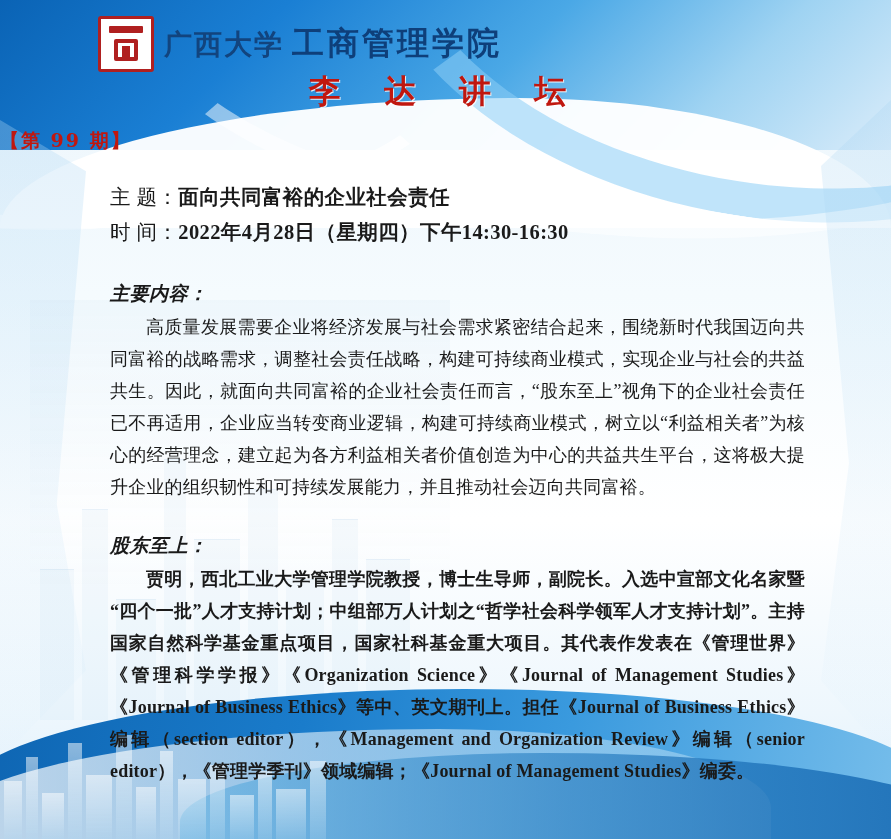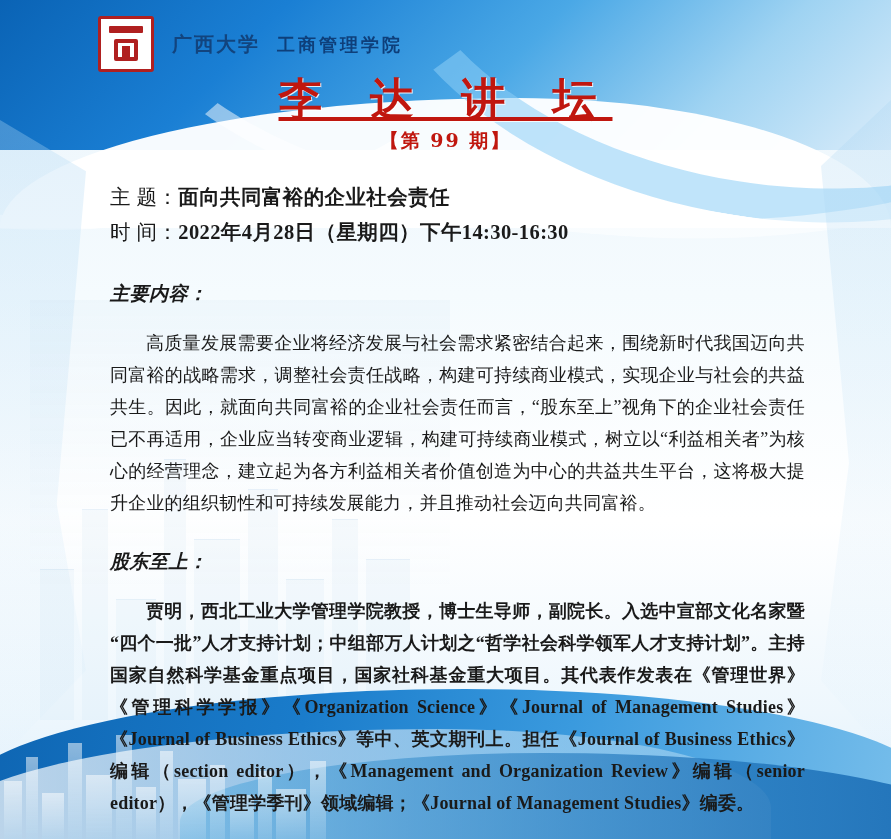--- a/index.html
+++ b/index.html
@@ -188,62 +188,58 @@
   .header-texts {
     line-height: 1.05;
   }
   .univ-line {
     display: flex;
     align-items: baseline;
     gap: 8px;
   }
   .univ-cn {
     font-family: "DejaVu Serif", "Liberation Serif", serif;
-    font-size: 20px;
+    font-size: 28px;
     font-weight: bold;
     color: #12447e;
     letter-spacing: 2px;
-    margin-left: 8px;
   }
   .college-cn {
     font-family: "DejaVu Serif", "Liberation Serif", serif;
-    font-size: 18px;
+    font-size: 32px;
     font-weight: bold;
     color: #0e3f7a;
     letter-spacing: 3px;
-    margin-left: 9px;
   }
   .univ-en {
     margin-top: 5px;
     font-family: "Liberation Sans", sans-serif;
     font-size: 9.5px;
     color: #1b4f8c;
     letter-spacing: 1.1px;
     line-height: 1.35;
   }
 
   
   .forum-title {
     position: absolute;
     top: 70px;
     left: 0; right: 0;
     text-align: center;
     font-family: "DejaVu Serif", "Liberation Serif", serif;
-    font-size: 44px;
+    font-size: 32px;
     font-weight: bold;
     letter-spacing: 16px;
     color: #c0170f;
     text-shadow: 1px 1px 0 rgba(255,255,255,0.85);
-    text-decoration: underline;
   }
   .issue {
     position: absolute;
     top: 128px;
     left: 0; right: 0;
-    text-align: center;
     font-family: "DejaVu Serif", "Liberation Serif", serif;
     font-size: 19px;
     font-weight: bold;
     color: #c0170f;
     letter-spacing: 2px;
   }
 
   
   .content {
     position: absolute;
@@ -270,21 +266,21 @@
   }
 
   .section-head {
     margin-top: 30px;
     font-size: 19px;
     font-weight: bold;
     letter-spacing: 0.5px;
     font-style: italic;
   }
   .para {
-    margin-top: 20px;
+    margin-top: 4px;
     font-size: 18px;
     line-height: 1.78;
     text-align: justify;
     text-indent: 2em;
     letter-spacing: 0.2px;
   }
   .para.speaker {
     font-weight: bold;
   }
 </style>

